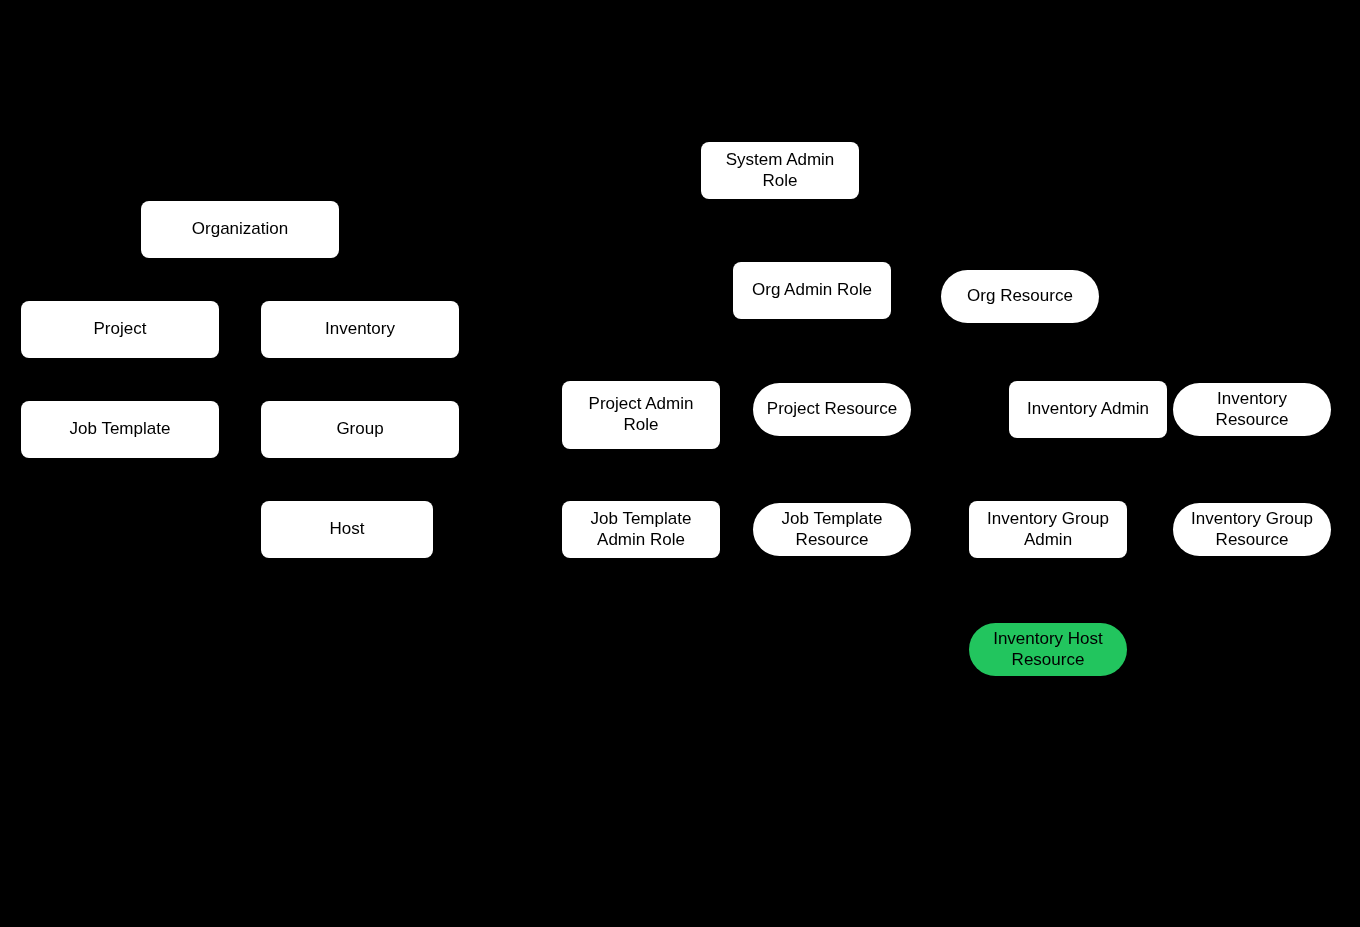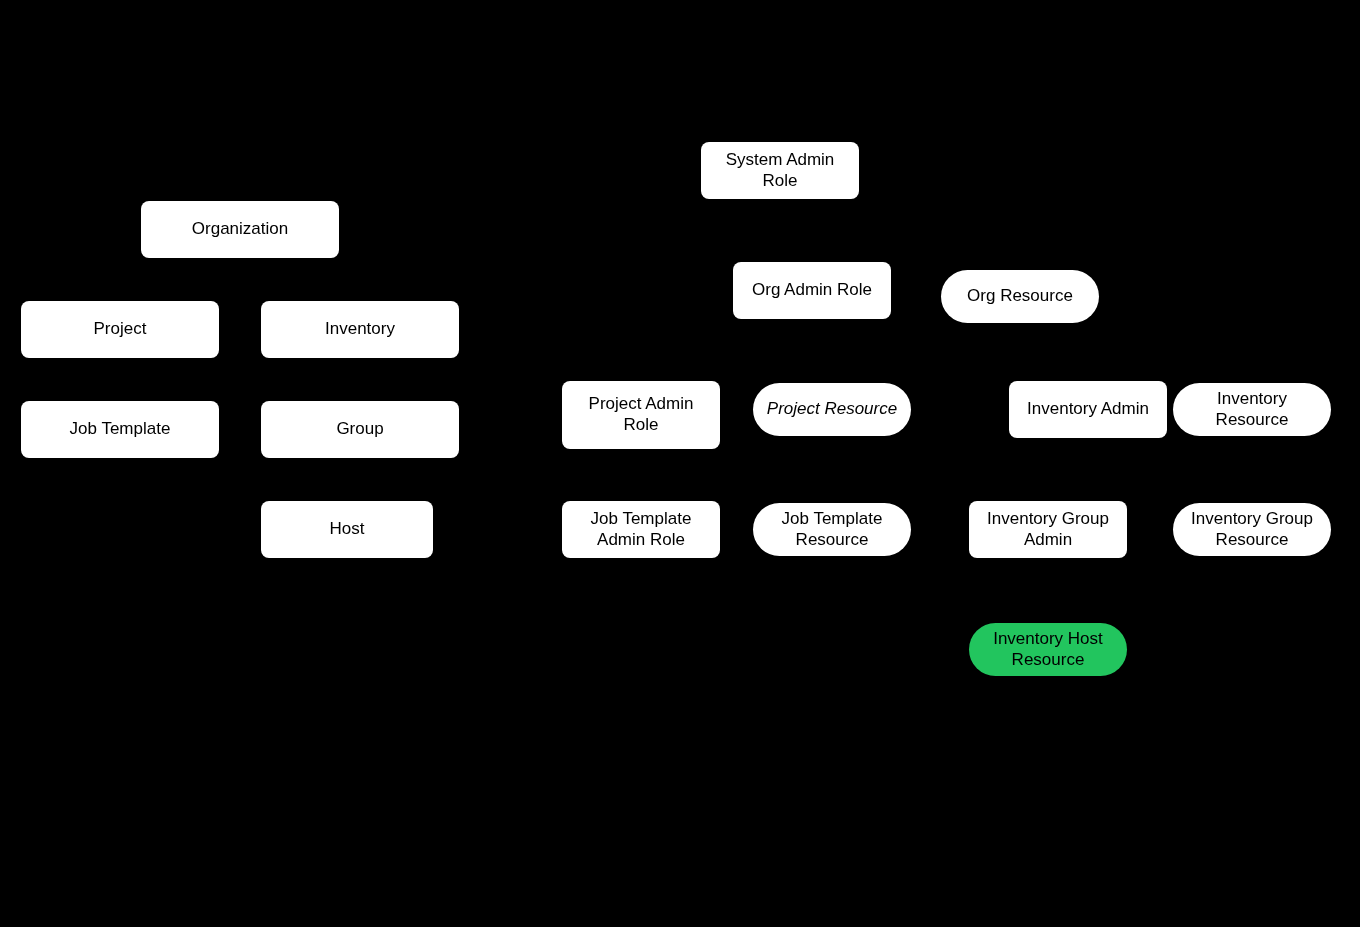--- a/index.html
+++ b/index.html
@@ -46,21 +46,21 @@
       <div class="node rect" style="left: 261px; top: 301px; width: 198px; height: 57px; background: rgb(255, 255, 255); color: rgb(0, 0, 0);">Inventory</div>
       <div class="node rect" style="left: 21px; top: 401px; width: 198px; height: 57px; background: rgb(255, 255, 255); color: rgb(0, 0, 0);">Job Template</div>
       <div class="node rect" style="left: 261px; top: 401px; width: 198px; height: 57px; background: rgb(255, 255, 255); color: rgb(0, 0, 0);">Group</div>
       <div class="node rect" style="left: 261px; top: 501px; width: 172px; height: 57px; background: rgb(255, 255, 255); color: rgb(0, 0, 0);">Host</div>
       <div class="node rect" style="left: 701px; top: 142px; width: 158px; height: 57px; background: rgb(255, 255, 255); color: rgb(0, 0, 0);">System Admin
 Role</div>
       <div class="node rect" style="left: 701px; top: 262px; width: 158px; height: 57px; background: rgb(255, 255, 255); color: rgb(0, 0, 0); margin-left: 32px;">Org Admin Role</div>
       <div class="node pill" style="left: 941px; top: 263px; width: 158px; height: 53px; background: rgb(255, 255, 255); color: rgb(0, 0, 0); margin-top: 7px;">Org Resource</div>
       <div class="node rect" style="left: 562px; top: 381px; width: 158px; height: 68px; background: rgb(255, 255, 255); color: rgb(0, 0, 0);">Project Admin
 Role</div>
-      <div class="node pill" style="left: 753px; top: 383px; width: 158px; height: 53px; background: rgb(255, 255, 255); color: rgb(0, 0, 0); font-style: italic;">Project Resource</div>
+      <div class="node pill" style="left: 753px; top: 383px; width: 158px; height: 53px; background: rgb(255, 255, 255); color: rgb(0, 0, 0);">Project Resource</div>
       <div class="node rect" style="left: 969px; top: 381px; width: 158px; height: 57px; background: rgb(255, 255, 255); color: rgb(0, 0, 0); margin-left: 40px;">Inventory Admin</div>
       <div class="node pill" style="left: 1173px; top: 383px; width: 158px; height: 53px; background: rgb(255, 255, 255); color: rgb(0, 0, 0);">Inventory
 Resource</div>
       <div class="node rect" style="left: 562px; top: 501px; width: 158px; height: 57px; background: rgb(255, 255, 255); color: rgb(0, 0, 0);">Job Template
 Admin Role</div>
       <div class="node pill" style="left: 753px; top: 503px; width: 158px; height: 53px; background: rgb(255, 255, 255); color: rgb(0, 0, 0);">Job Template
 Resource</div>
       <div class="node rect" style="left: 969px; top: 501px; width: 158px; height: 57px; background: rgb(255, 255, 255); color: rgb(0, 0, 0);">Inventory Group
 Admin</div>
       <div class="node pill" style="left: 1173px; top: 503px; width: 158px; height: 53px; background: rgb(255, 255, 255); color: rgb(0, 0, 0);">Inventory Group

